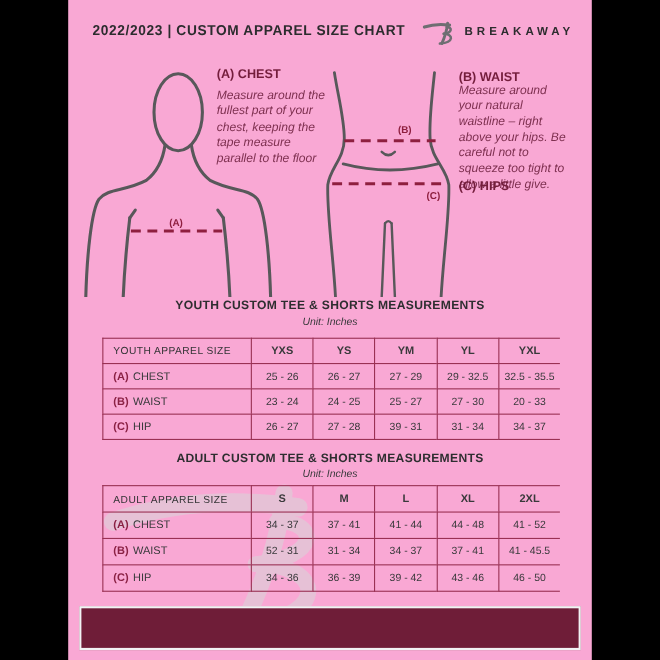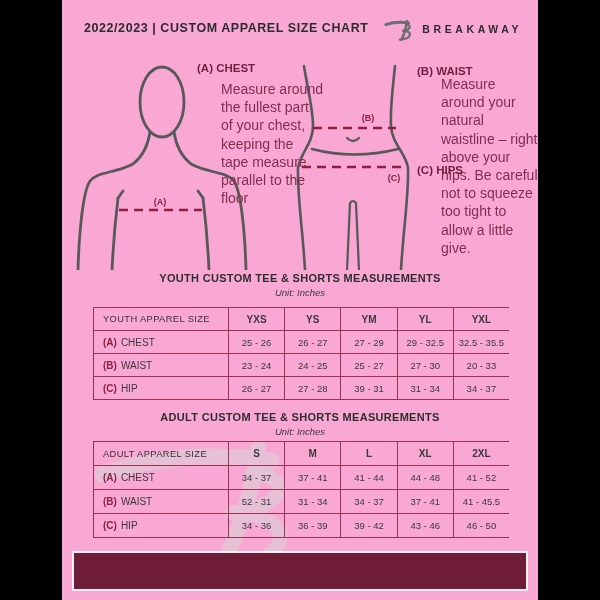--- a/index.html
+++ b/index.html
@@ -9,21 +9,21 @@
 
   
   .hdr-title{position:absolute;left:22px;top:20px;font-size:13px;font-weight:bold;
              letter-spacing:.6px;color:#2c2c2e;white-space:nowrap;transform:scaleX(.96);
              transform-origin:left;}
   .brand{position:absolute;right:16px;top:15px;display:flex;align-items:center;gap:8px;}
   .brand-name{font-size:10.5px;font-weight:bold;letter-spacing:3.6px;color:#2c2c2e;}
 
   
   .mg-h{position:absolute;font-size:11.5px;font-weight:bold;color:#741d3c;}
-  .mg-p{position:absolute;font-size:14px;color:#7e3050;line-height:1.3;margin-left:24px;}
+  .mg-p{position:absolute;font-size:11px;font-style:italic;color:#7e3050;line-height:1.3;}
   .prewrap{white-space:pre-line;}
   svg{display:block;}
 
   
   .sec-title{position:absolute;left:0;width:100%;text-align:center;font-size:11px;
              font-weight:bold;letter-spacing:.3px;color:#2e2e30;}
   .sec-unit{position:absolute;left:0;width:100%;text-align:center;font-size:9.5px;
             font-style:italic;color:#3a3a3c;}
 
   

